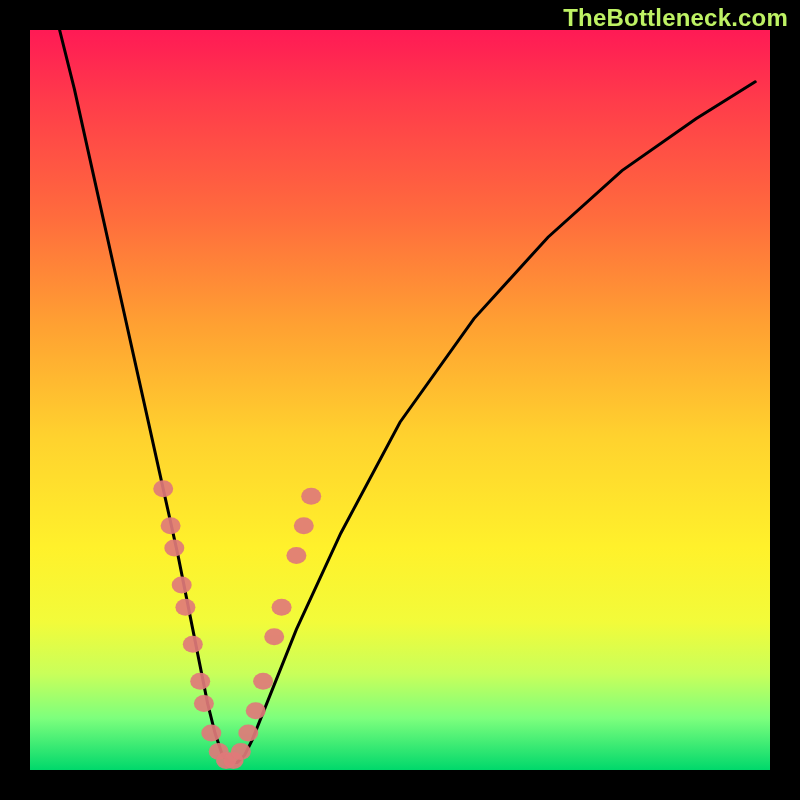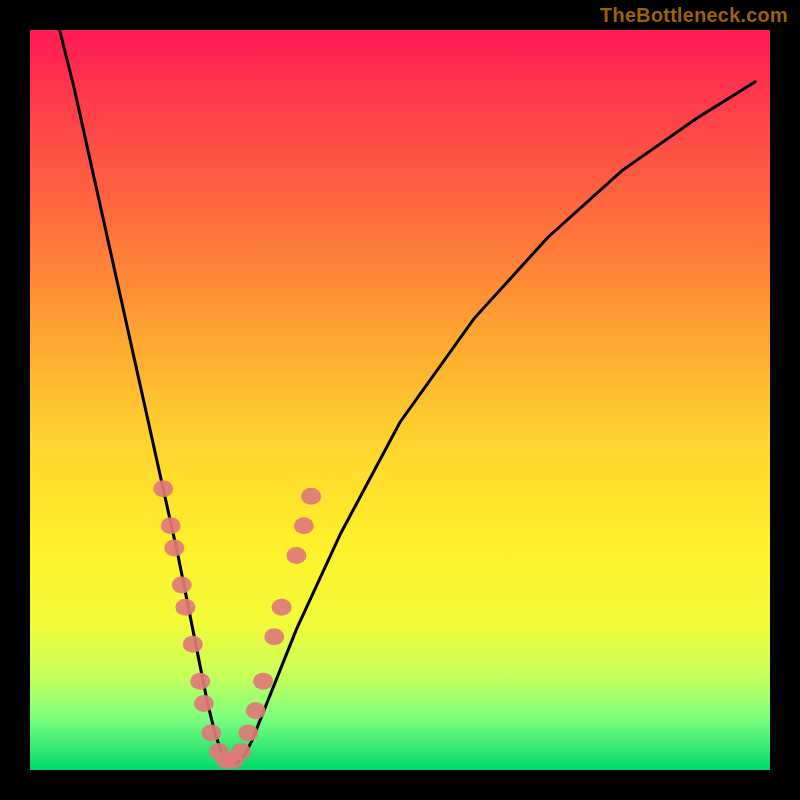--- a/index.html
+++ b/index.html
@@ -35,22 +35,22 @@
       #f2fb3a 80%,
       #c9ff5a 87%,
       #7dff7d 93%,
       #00d86b 100%
     );
   }
   .watermark {
     position: absolute;
     top: 4px;
     right: 12px;
-    color: #a16207;
-    font-size: 20px;
+    color: #bef264;
+    font-size: 24px;
     font-weight: 600;
     letter-spacing: 0.2px;
     user-select: none;
   }
   svg.curve {
     position: absolute;
     top: 0; left: 0;
     width: 740px;
     height: 740px;
   }

